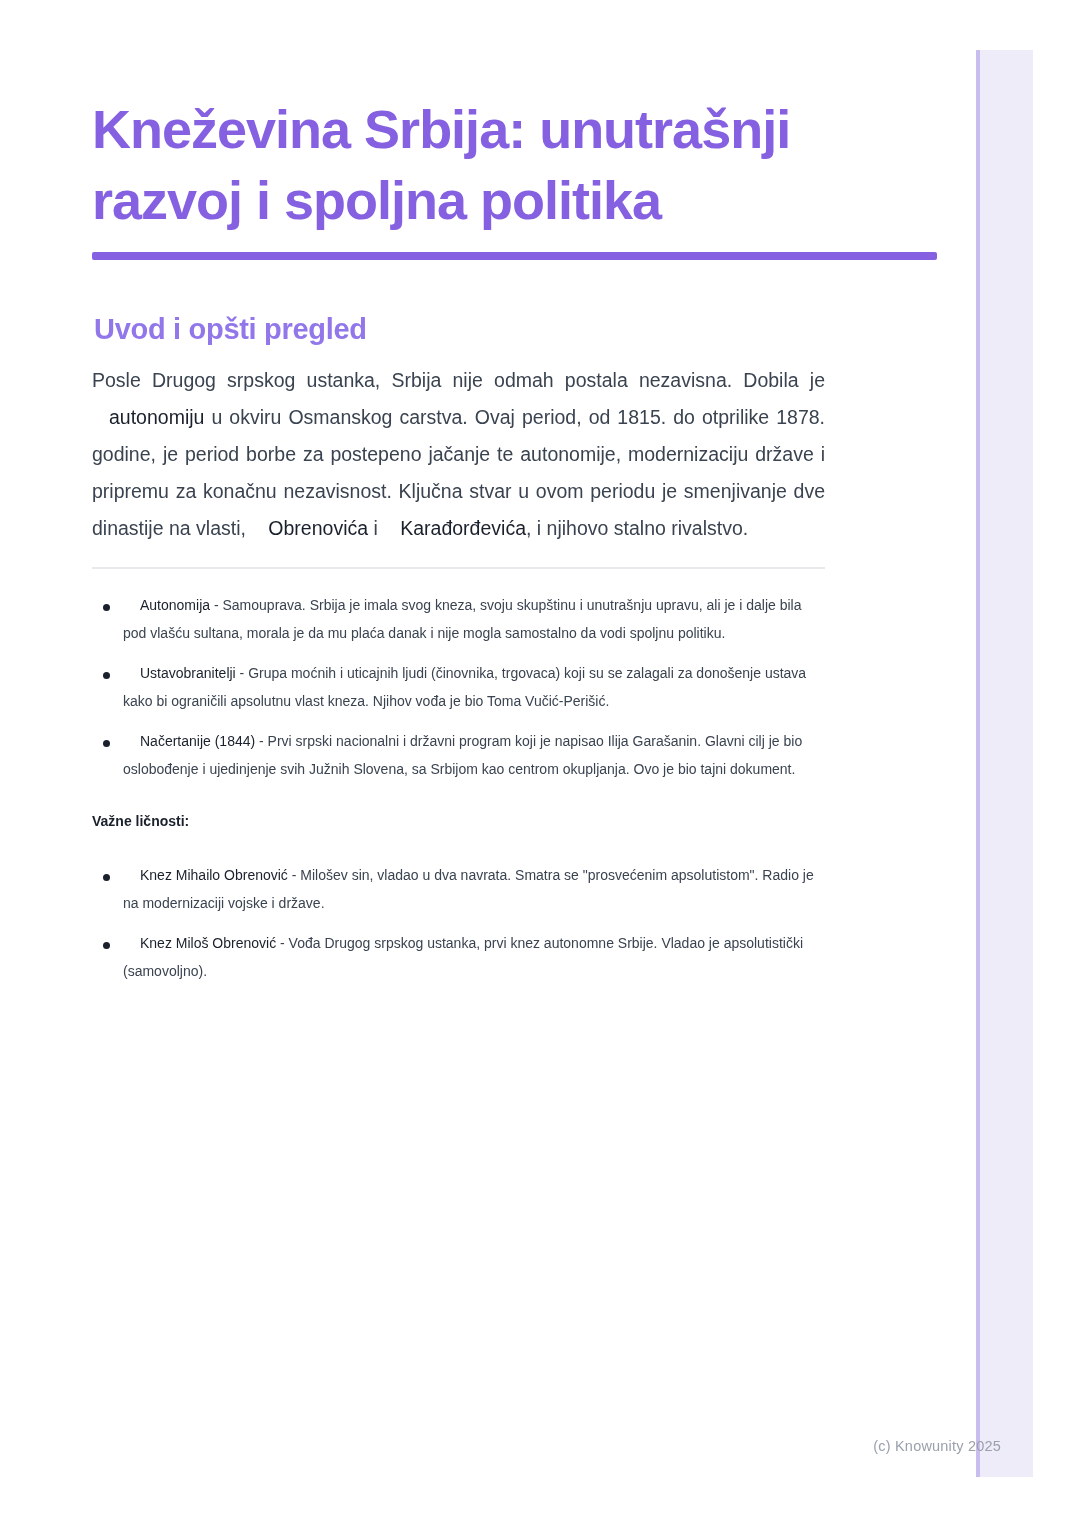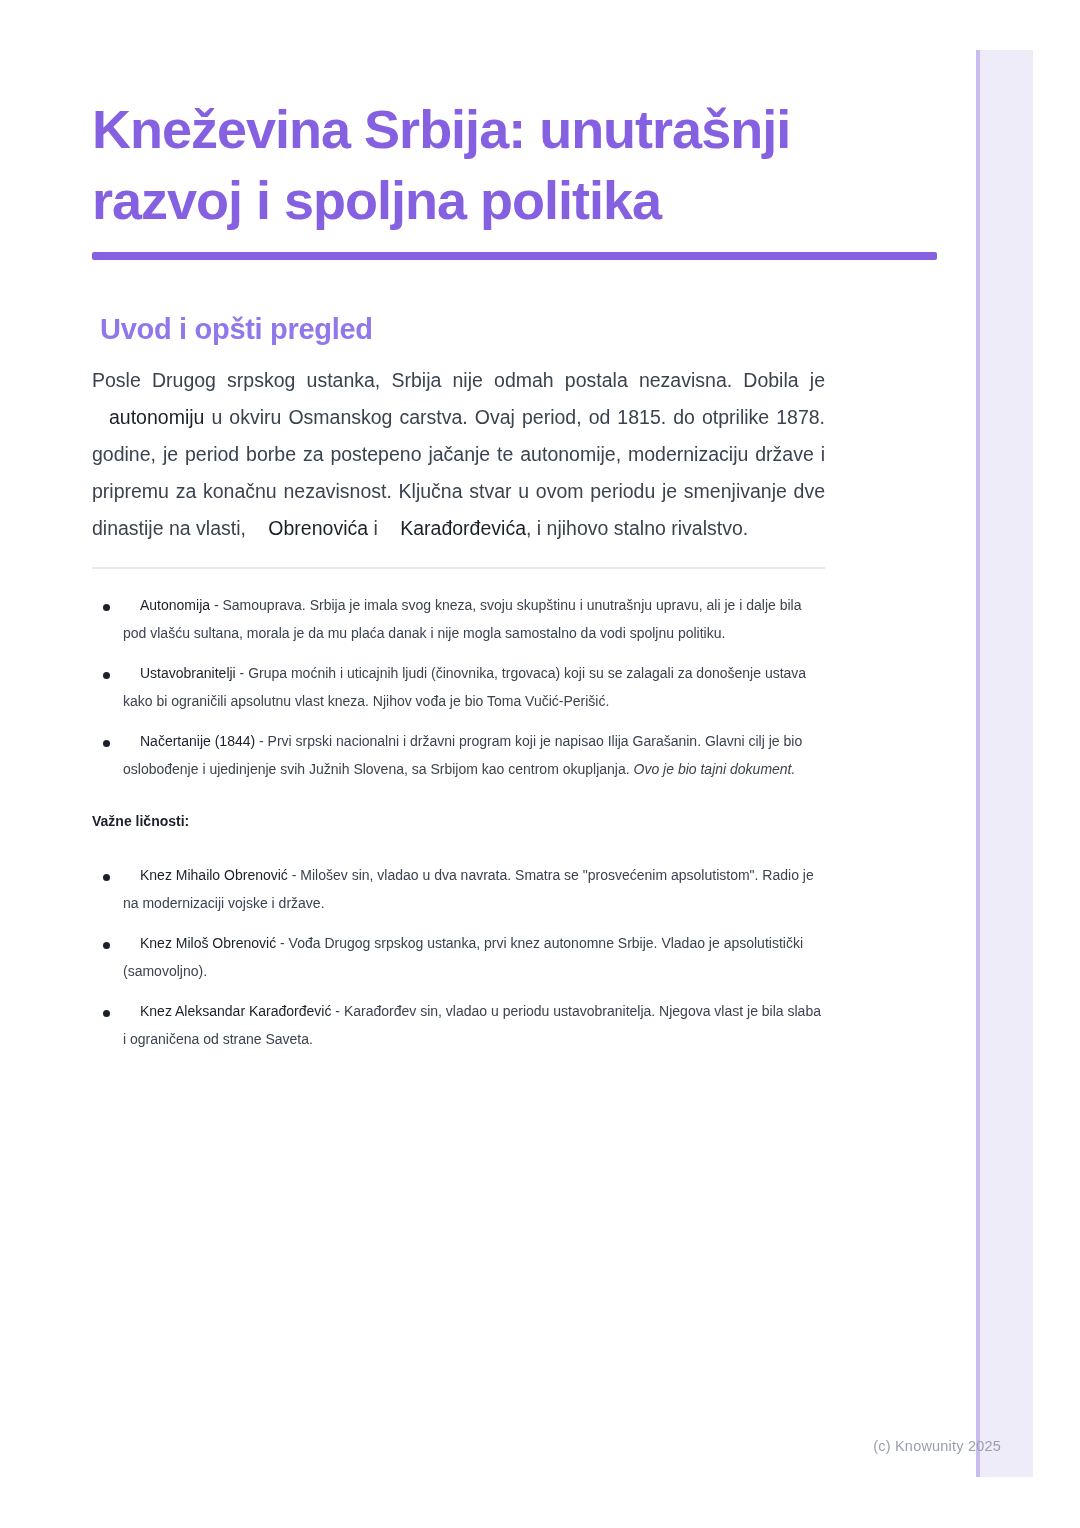--- a/index.html
+++ b/index.html
@@ -43,21 +43,21 @@
     letter-spacing:-1px;
     color:var(--accent);
   }
   .title-rule{
     margin-top:16px;
     width:845px;height:8px;
     background:var(--accent);
     border-radius:2px;
   }
   h2.section-heading{
-    margin:50px 0 0 8px;
+    margin:50px 0 0 2px;
     font-size:29px;
     line-height:38px;
     font-weight:bold;
     letter-spacing:-0.3px;
     color:var(--heading);
   }
   .text-col{width:733px;}
   p.para{
     margin:14px 0 0 0;
     font-size:19.5px;
@@ -85,21 +85,21 @@
   }
   ul.list li::before{
     content:"";
     position:absolute;
     left:11px;top:13px;
     width:7px;height:7px;
     border-radius:50%;
     background:var(--bold-text);
   }
   .b{font-weight:normal;color:var(--bold-text);margin-left:17px;}
-  .i{font-style:italic;margin-top:28px;}
+  .i{margin-top:28px;}
   h3.subheading{
     margin:24px 0 26px 0;
     font-size:14px;
     line-height:28px;
     font-weight:bold;
     color:var(--bold-text);
   }
   .footer{
     position:absolute;
     top:1438px;right:79px;
@@ -127,18 +127,17 @@
   <div class="text-col">
     <ul class="list">
         <li><span class="b">Autonomija</span><span> - Samouprava. Srbija je imala svog kneza, svoju skupštinu i unutrašnju upravu, ali je i dalje bila pod vlašću sultana, morala je da mu plaća danak i nije mogla samostalno da vodi spoljnu politiku.</span></li>
         <li><span class="b">Ustavobranitelji</span><span> - Grupa moćnih i uticajnih ljudi (činovnika, trgovaca) koji su se zalagali za donošenje ustava kako bi ograničili apsolutnu vlast kneza. Njihov vođa je bio Toma Vučić-Perišić.</span></li>
         <li><span class="b">Načertanije (1844)</span><span> - Prvi srpski nacionalni i državni program koji je napisao Ilija Garašanin. Glavni cilj je bio oslobođenje i ujedinjenje svih Južnih Slovena, sa Srbijom kao centrom okupljanja. </span><span class="i">Ovo je bio tajni dokument.</span></li>
       </ul>
     <h3 class="subheading">Važne ličnosti:</h3>
     <ul class="list">
         <li><span class="b">Knez Mihailo Obrenović</span><span> - Milošev sin, vladao u dva navrata. Smatra se "prosvećenim apsolutistom". Radio je na modernizaciji vojske i države.</span></li>
         <li><span class="b">Knez Miloš Obrenović</span><span> - Vođa Drugog srpskog ustanka, prvi knez autonomne Srbije. Vladao je apsolutistički (samovoljno).</span></li>
-        <li><span class="b">Knez Aleksandar Karađorđević</span><span> - Karađorđev sin, vladao u periodu ustavobranitelja. Njegova vlast je bila slaba i ograničena od strane Saveta.</span></li>
       </ul>
   </div>
 </div>
 
 <div class="footer">(c) Knowunity 2025</div>
 
 </body></html>

